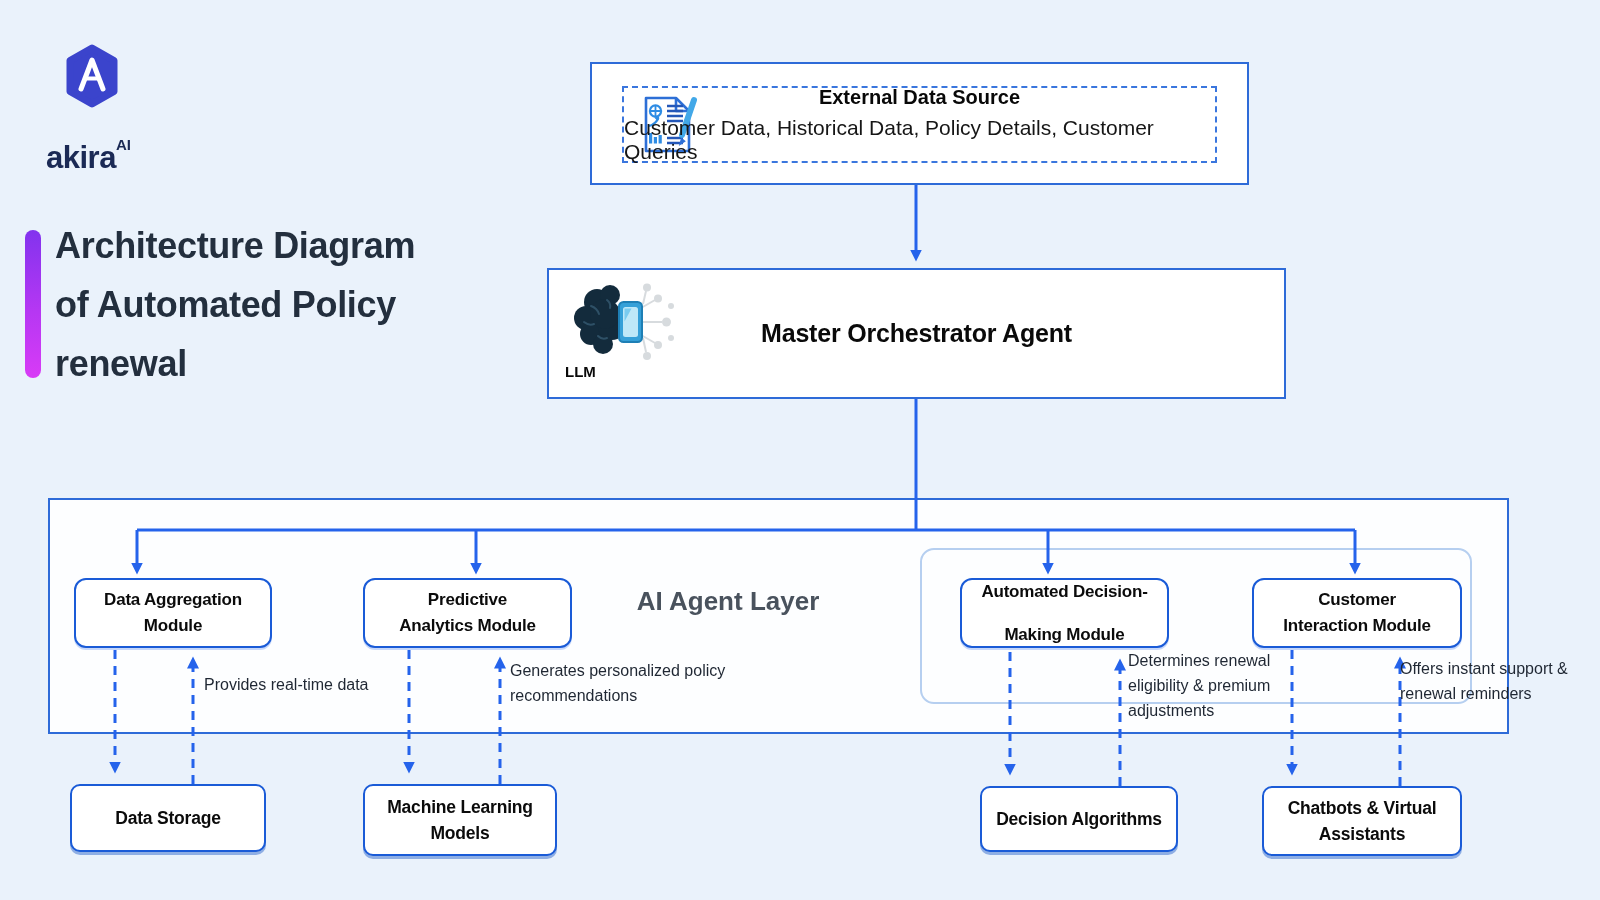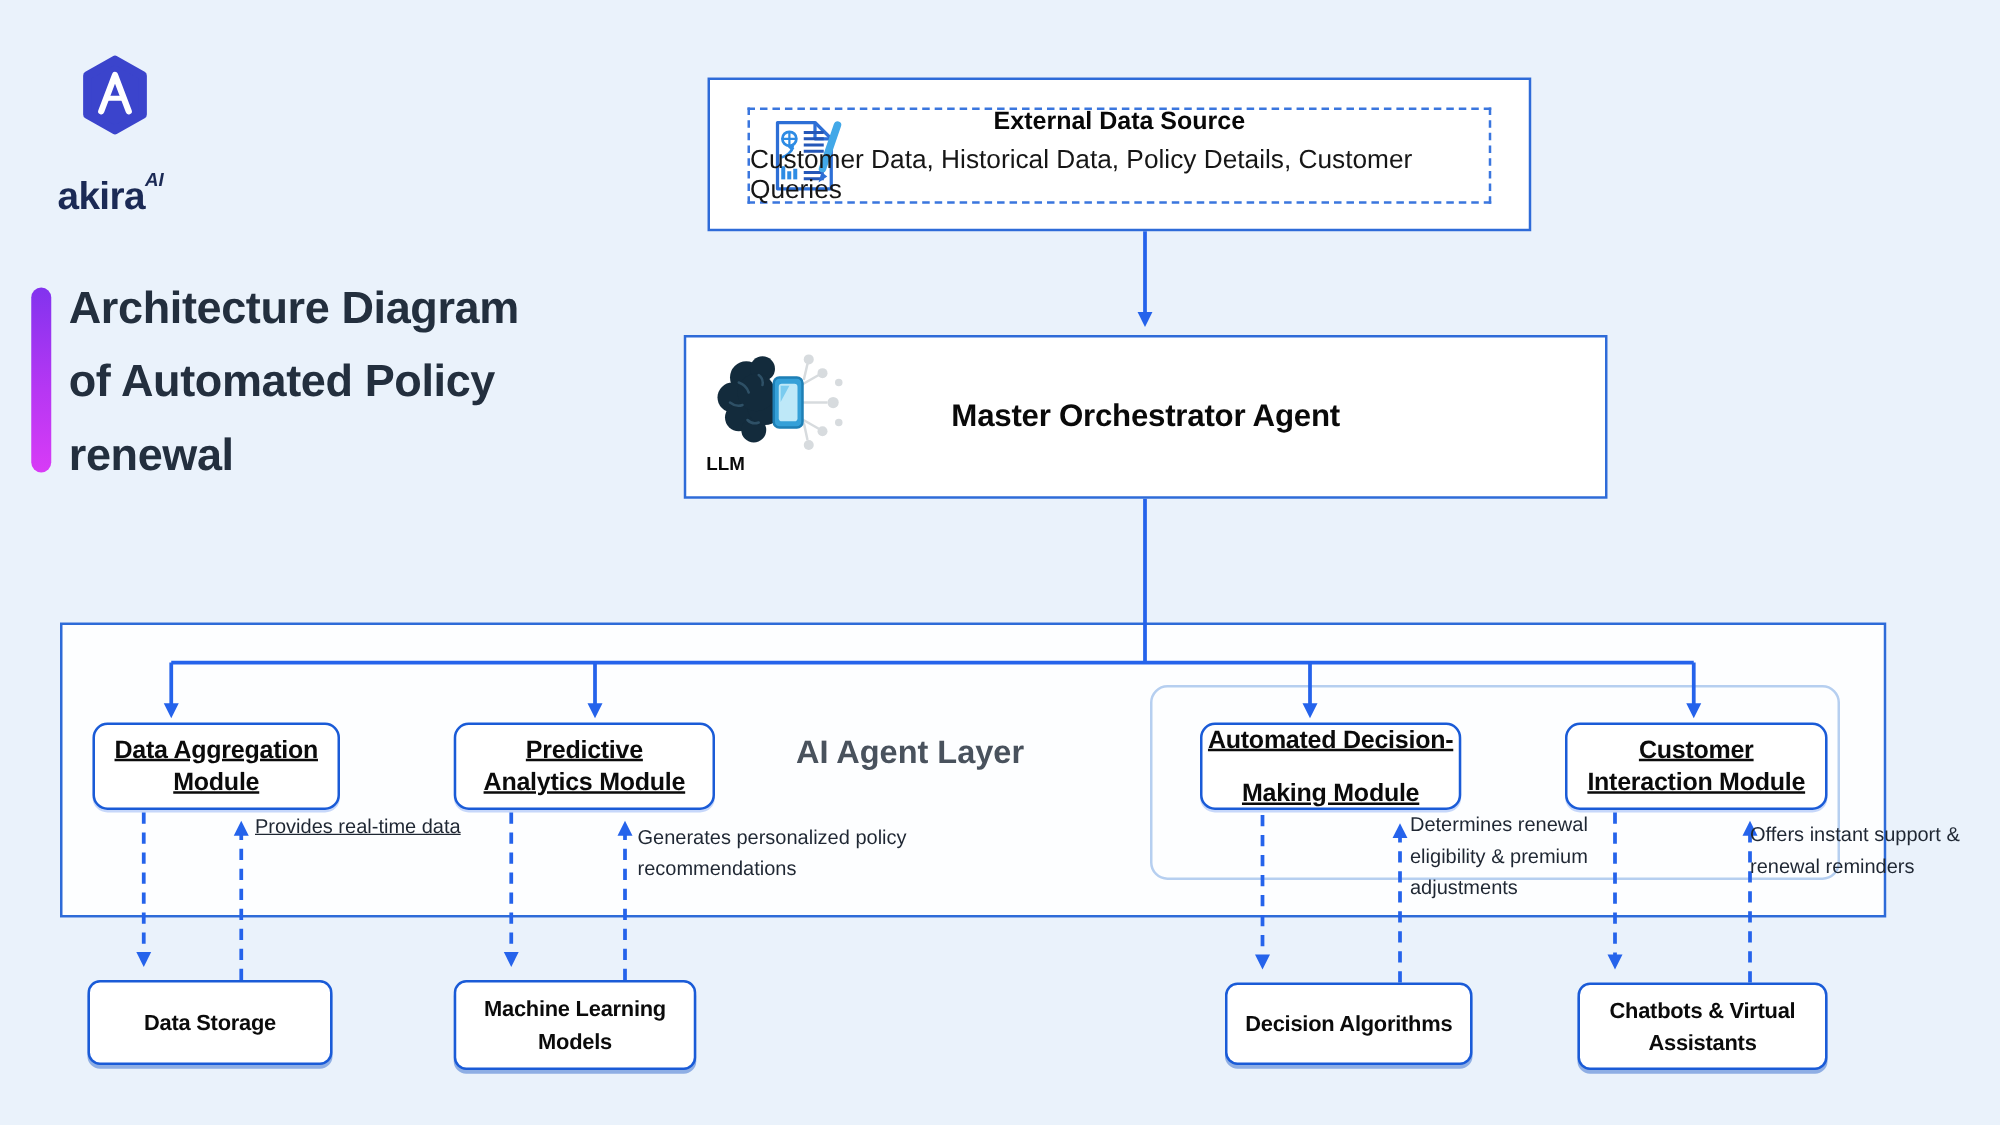--- a/index.html
+++ b/index.html
@@ -7,62 +7,62 @@
     width:1600px;height:900px;position:relative;overflow:hidden;
     background:#EAF2FB;
     font-family:"Liberation Sans","DejaVu Sans",sans-serif;
     color:#0B0B0B;
   }
   .abs{position:absolute;}
   
   .logo-wrap{left:46px;top:44px;width:200px;height:110px;}
   .logo-hex{position:absolute;left:18px;top:0;}
   .wordmark{position:absolute;left:0;top:92px;font-size:31px;font-weight:800;color:#1B2A55;letter-spacing:-.5px;}
-  .wordmark sup{font-size:15px;font-weight:800;vertical-align:18px;letter-spacing:0;font-style:italic;}
+  .wordmark sup{font-size:15px;font-weight:800;vertical-align:18px;letter-spacing:0;}
   
   .accent-bar{left:25px;top:230px;width:16px;height:148px;border-radius:9px;
     background:linear-gradient(180deg,#8233EE 0%,#B637F3 55%,#D83BF6 100%);}
   .headline{left:55px;top:216px;width:440px;font-size:36px;line-height:59px;font-weight:700;color:#232F3E;letter-spacing:-.3px;}
   .headline span{display:block;}
   
   .panel{background:#fff;border:2px solid #2E6BD8;}
-  .ext-box{left:566px;top:62px;width:655px;height:119px;z-index:3;}
+  .ext-box{left:590px;top:62px;width:655px;height:119px;z-index:3;}
   .ext-dashed{position:absolute;left:30px;right:30px;top:22px;bottom:20px;border:2px dashed #3A76DE;}
   .ext-icon{position:absolute;left:12px;top:50%;transform:translateY(-50%);}
   .ext-text{position:absolute;inset:0;display:flex;flex-direction:column;align-items:center;justify-content:center;gap:7px;}
   .ext-title{font-size:20px;font-weight:800;color:#080808;}
   .ext-sub{font-size:21px;color:#161616;}
   .master-box{left:547px;top:268px;width:735px;height:127px;z-index:3;}
   .master-icon{position:absolute;left:16px;top:8px;}
   .llm-label{position:absolute;left:16px;top:93px;width:120px;font-size:15px;font-weight:800;color:#0A0A0A;}
   .master-title{position:absolute;inset:0;display:flex;align-items:center;justify-content:center;
     font-size:25px;font-weight:800;color:#0A0A0A;letter-spacing:-.2px;}
   
   .agent-container{left:48px;top:498px;width:1457px;height:232px;background:#FDFEFF;border:2px solid #2E6BD8;z-index:1;}
   .sub-container{left:920px;top:548px;width:548px;height:152px;border:2px solid #B6CFF0;border-radius:14px;z-index:1;}
   .layer-label{left:613px;top:586px;width:230px;text-align:center;font-size:26px;font-weight:700;color:#49525D;z-index:3;}
   .module{border:2.5px solid #1A5BD7;border-radius:12px;background:#fff;z-index:3;
     display:flex;flex-direction:column;align-items:center;justify-content:center;
-    font-size:20px;font-weight:700;line-height:26px;letter-spacing:-.2px;text-align:left;
-    box-shadow:0 2px 0 rgba(37,99,235,.25);text-decoration:underline;}
+    font-size:17px;font-weight:700;line-height:26px;letter-spacing:-.2px;text-align:left;
+    box-shadow:0 2px 0 rgba(37,99,235,.25);}
   .m1{left:74px;top:578px;width:194px;height:66px;}
   .m2{left:363px;top:578px;width:205px;height:66px;}
   .m3{left:960px;top:578px;width:205px;height:66px;gap:17px;}
   .m4{left:1252px;top:578px;width:206px;height:66px;}
   .resource{border:2px solid #1A5BD7;border-radius:10px;background:#fff;z-index:3;
     display:flex;flex-direction:column;align-items:center;justify-content:center;
     font-size:17.5px;font-weight:700;line-height:26px;letter-spacing:-.2px;text-align:center;
     box-shadow:0 3px 0 rgba(30,90,200,.45);}
   .b1{left:70px;top:784px;width:192px;height:64px;}
   .b2{left:363px;top:784px;width:190px;height:68px;}
   .b3{left:980px;top:786px;width:194px;height:62px;}
   .b4{left:1262px;top:786px;width:196px;height:66px;}
   .note{font-size:16px;line-height:25px;color:#1F2733;z-index:3;white-space:nowrap;}
   .note span{display:block;}
-  .a1{left:204px;top:649px;text-decoration:underline;}
+  .a1{left:204px;top:672px;}
   .a2{left:510px;top:658px;}
   .a3{left:1128px;top:648px;}
   .a4{left:1400px;top:656px;}
   
   .connectors{left:0;top:0;z-index:2;}
 </style>
 </head>
 <body>
 
 <div class="abs logo-wrap">

